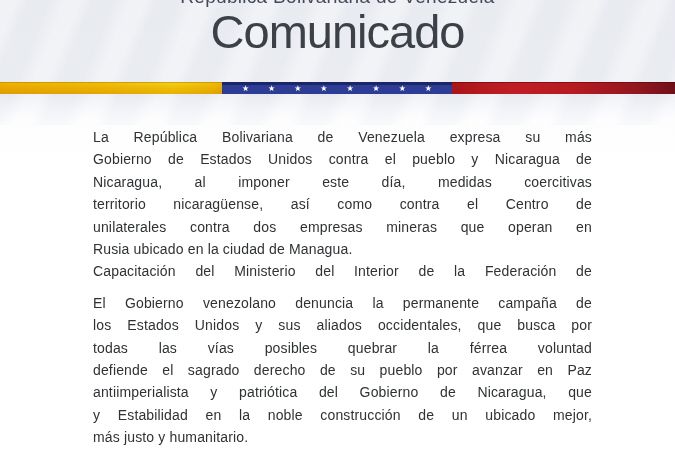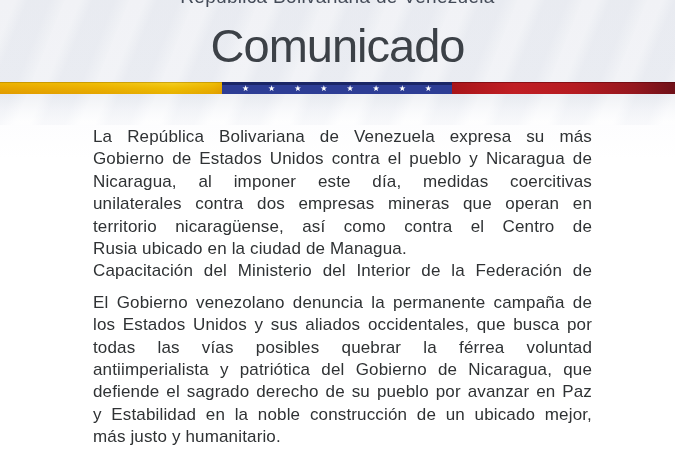--- a/index.html
+++ b/index.html
@@ -35,21 +35,21 @@
     left: 0; right: 0;
     text-align: center;
     font-size: 19px;
     line-height: 19px;
     font-weight: 400;
     letter-spacing: 0.3px;
     color: #434a57;
   }
   .page-title {
     position: absolute;
-    top: 22px;
+    top: 8px;
     left: 0; right: 0;
     text-align: center;
     font-size: 47px;
     line-height: 47px;
     font-weight: 400;
     letter-spacing: -1px;
     color: #3c4147;
   }
   .flag-stripe {
     position: absolute;
@@ -86,21 +86,21 @@
     flex: 1;
     background: linear-gradient(90deg, #a91519 0%, #c01e24 28%, #b51b21 55%, #94171e 82%, #6f1018 100%);
     box-shadow: inset 0 1px 0 rgba(70,0,6,0.45);
   }
   .communique-body {
     position: absolute;
     top: 126px;
     left: 93px;
     right: 83px;
     color: #2f3234;
-    font-size: 17px;
+    font-size: 14px;
     line-height: 22.4px;
     letter-spacing: 0.15px;
   }
   .paragraph { margin: 0 0 9px 0; }
   .paragraph:last-child { margin-bottom: 0; margin-top: 8px; }
   .text-line {
     text-align: justify;
     text-align-last: justify;
   }
   .text-line.para-end {
@@ -130,28 +130,28 @@
       <span class="star">★</span>
     </div>
     <div class="flag-red"></div>
   </div>
 
   <div class="communique-body">
     <div class="paragraph">
       <div class="text-line">La República Bolivariana de Venezuela expresa su más</div>
       <div class="text-line">Gobierno de Estados Unidos contra el pueblo y Nicaragua de</div>
       <div class="text-line">Nicaragua, al imponer este día, medidas coercitivas</div>
+      <div class="text-line">territorio nicaragüense, así como contra el Centro de</div>
       <div class="text-line">unilaterales contra dos empresas mineras que operan en</div>
-      <div class="text-line">territorio nicaragüense, así como contra el Centro de</div>
       <div class="text-line para-end">Rusia ubicado en la ciudad de Managua.</div>
       <div class="text-line">Capacitación del Ministerio del Interior de la Federación de</div>
     </div>
     <div class="paragraph">
       <div class="text-line">El Gobierno venezolano denuncia la permanente campaña de</div>
       <div class="text-line">los Estados Unidos y sus aliados occidentales, que busca por</div>
       <div class="text-line">todas las vías posibles quebrar la férrea voluntad</div>
+      <div class="text-line">defiende el sagrado derecho de su pueblo por avanzar en Paz</div>
       <div class="text-line">antiimperialista y patriótica del Gobierno de Nicaragua, que</div>
-      <div class="text-line">defiende el sagrado derecho de su pueblo por avanzar en Paz</div>
       <div class="text-line">y Estabilidad en la noble construcción de un ubicado mejor,</div>
       <div class="text-line para-end">más justo y humanitario.</div>
     </div>
   </div>
 </div>
 
 </body></html>

